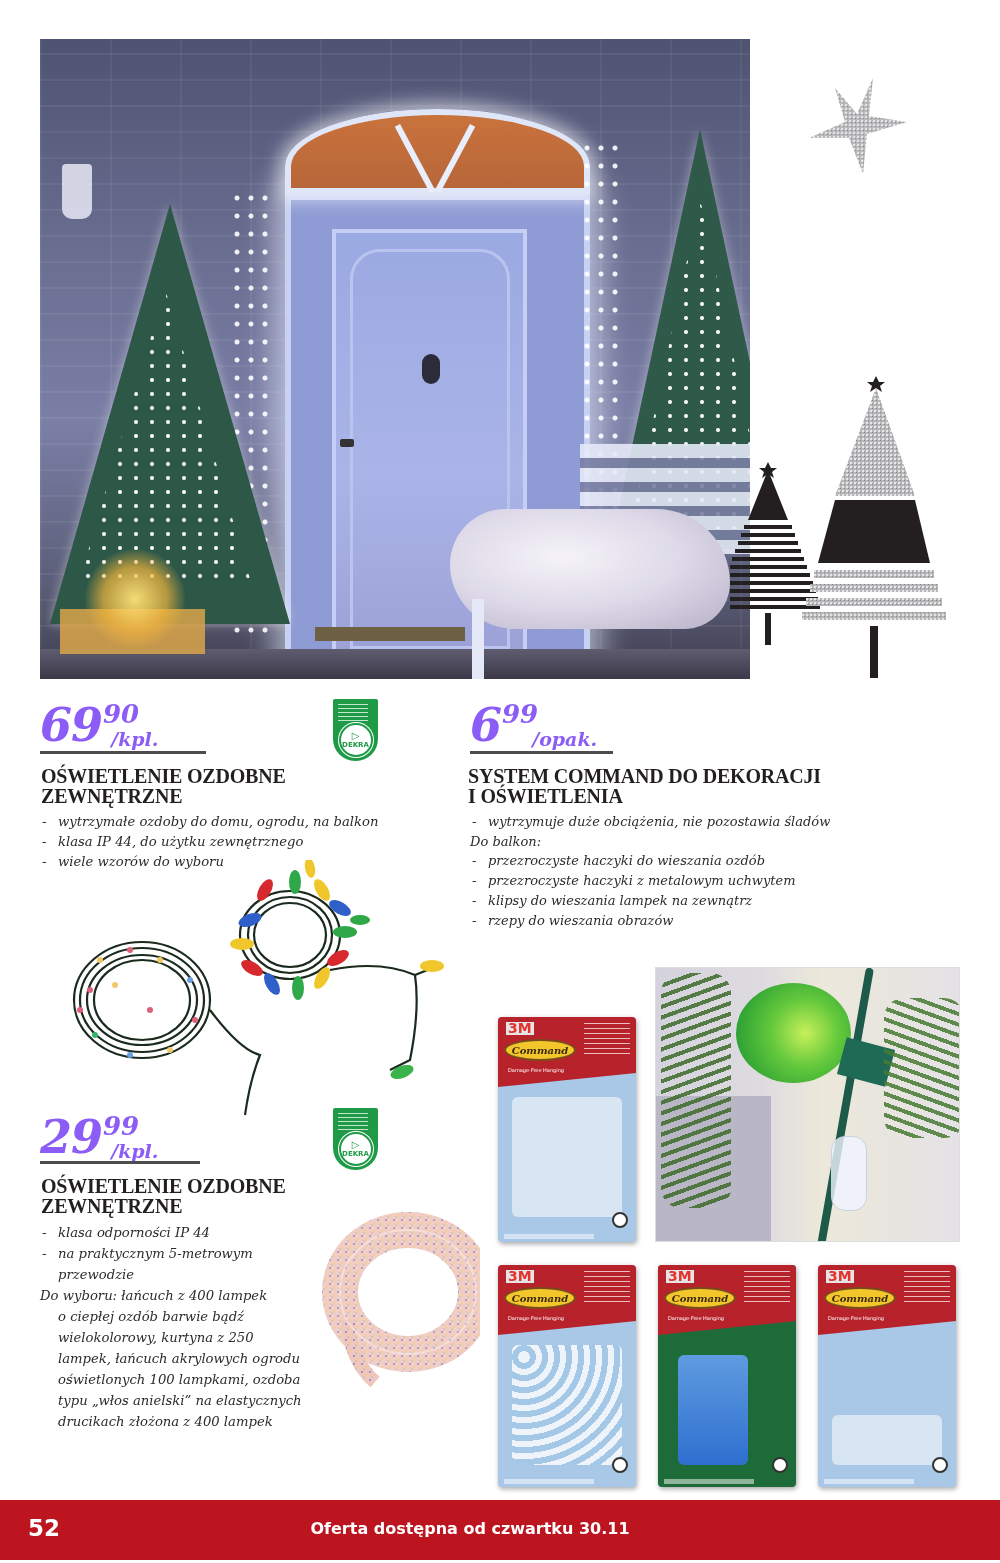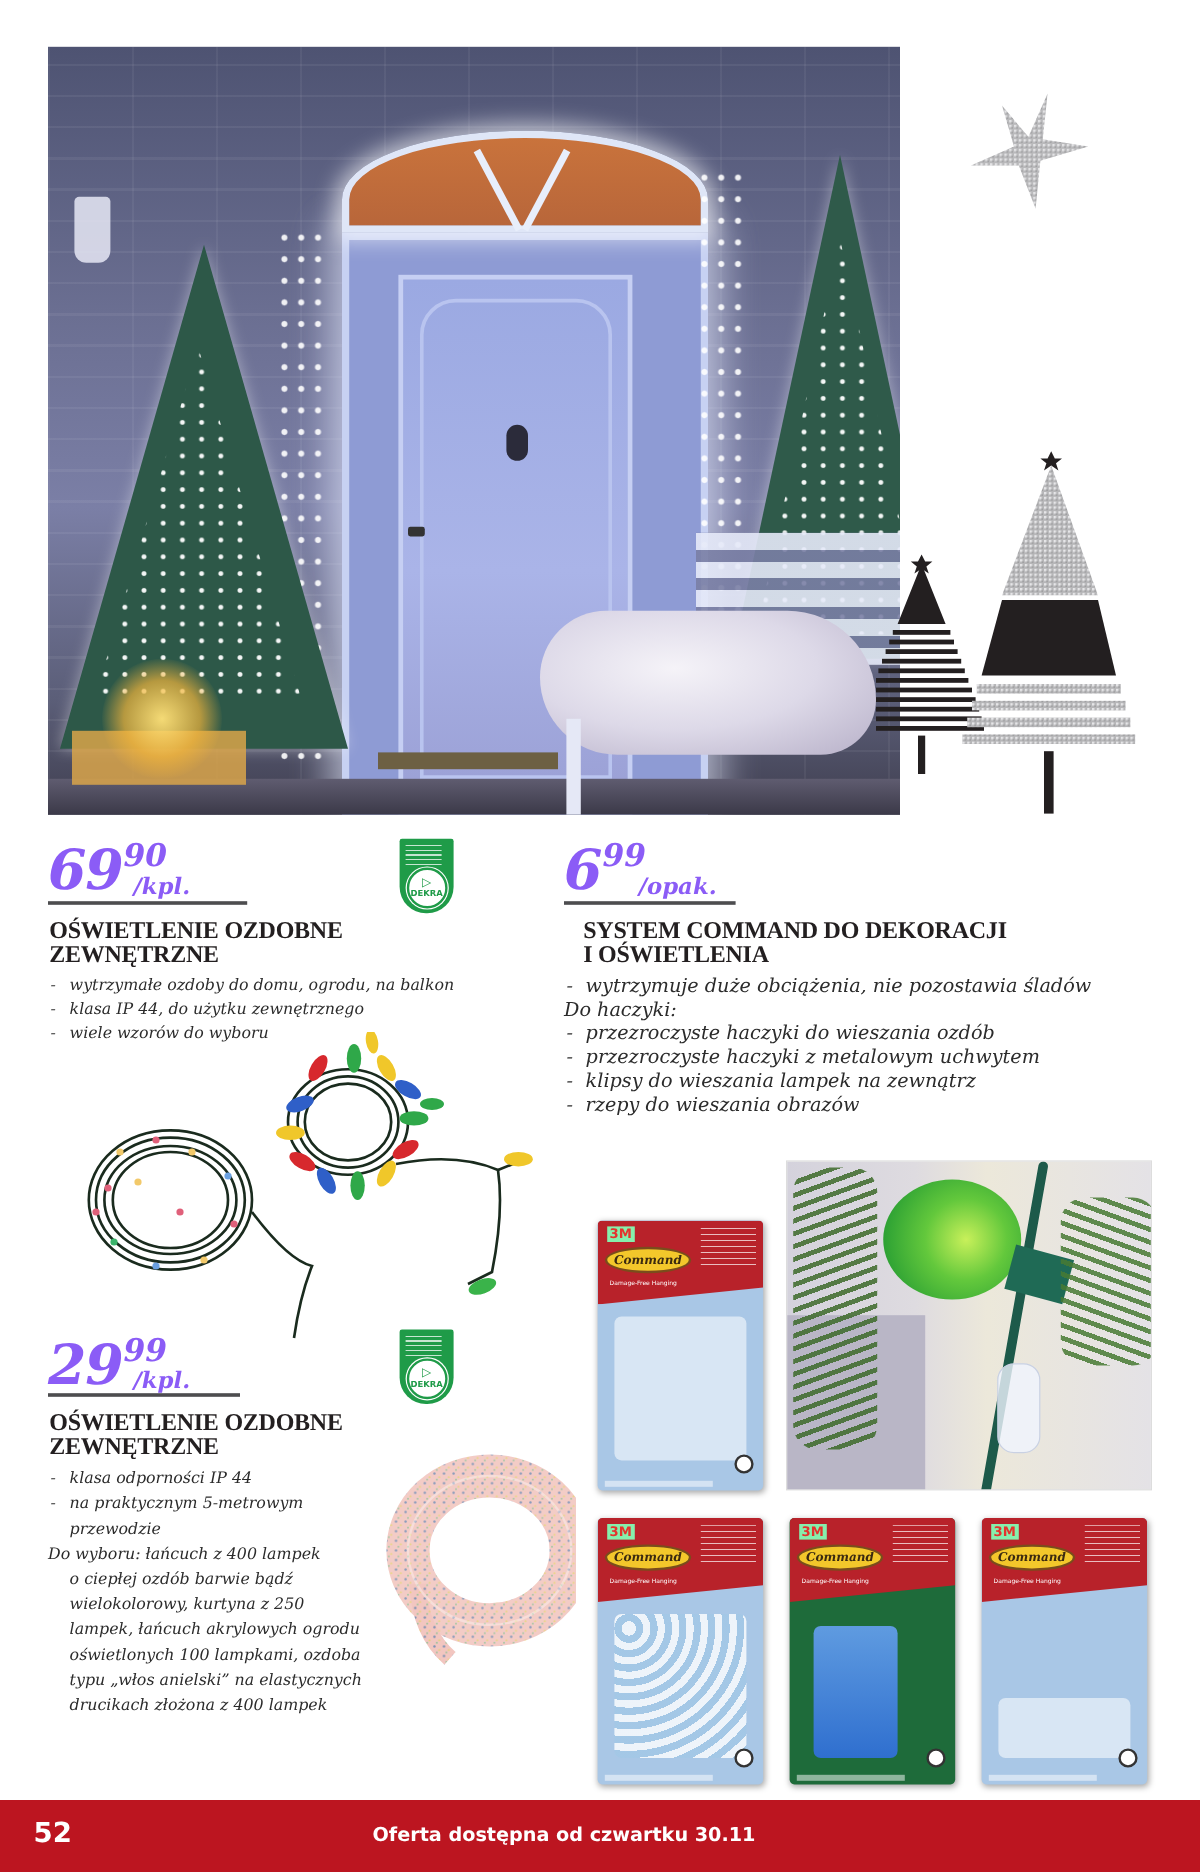--- a/index.html
+++ b/index.html
@@ -109,21 +109,21 @@
 
   
   .img-lights { position: absolute; left: 60px; top: 860px; width: 400px; height: 260px; }
   .img-rope { position: absolute; left: 320px; top: 1210px; width: 160px; height: 180px; }
 
   .pack {
     position: absolute; width: 138px; border-radius: 4px; overflow: hidden;
     box-shadow: 1px 2px 5px rgba(0,0,0,0.35); background: #a9c7e6;
   }
   .pack .top { position: absolute; left: 0; top: 0; width: 100%; height: 70px; background: #b8222a; clip-path: polygon(0 0, 100% 0, 100% 80%, 0 100%); }
-  .pack .brand-3m { position: absolute; left: 8px; top: 5px; color: #e5322d; font-family: "DejaVu Sans", sans-serif; font-weight: bold; font-size: 11px; background: #86efac; padding: 0 2px; line-height: 13px; }
+  .pack .brand-3m { position: absolute; left: 8px; top: 5px; color: #e5322d; font-family: "DejaVu Sans", sans-serif; font-weight: bold; font-size: 14px; background: #e5e5e5; padding: 0 2px; line-height: 13px; }
   .pack .logo { position: absolute; left: 6px; top: 22px; width: 72px; height: 22px; border-radius: 50%; background: #f3c72b; border: 2px solid #7a4c1c; display: flex; align-items: center; justify-content: center; }
   .pack .logo span { font-family: "DejaVu Serif", serif; font-weight: bold; font-style: italic; font-size: 10px; color: #3b2a10; }
   .pack .tag { position: absolute; left: 10px; top: 50px; font-size: 5px; color: #fff; font-family: "DejaVu Sans", sans-serif; }
   .pack .info { position: absolute; right: 6px; top: 6px; width: 46px; height: 34px; background: repeating-linear-gradient(180deg, rgba(255,255,255,0.7) 0 1px, transparent 1px 5px); }
   .pack .body { position: absolute; left: 14px; top: 80px; width: 110px; height: 120px; border-radius: 6px; background: rgba(255,255,255,0.55); }
   .pack .icon-circle { position: absolute; right: 8px; bottom: 14px; width: 16px; height: 16px; border-radius: 50%; border: 2px solid #333; background: #fff; }
   .pack .bottom-strip { position: absolute; left: 6px; bottom: 3px; width: 90px; height: 5px; background: rgba(255,255,255,0.5); }
 
   .photo-bulb {
     position: absolute; left: 655px; top: 967px; width: 305px; height: 275px; overflow: hidden;
@@ -291,27 +291,27 @@
     <ellipse cx="342" cy="212" rx="12" ry="6" fill="#3ab34a" transform="rotate(-20 342 212)"></ellipse>
   </g>
 </svg>
 
 <div class="price" style="left:470px; top:700px;">
   <span class="int">6</span>
   <span class="dec">99</span>
   <span class="unit" style="margin-left:-6px;">/opak.</span>
 </div>
 <div class="price-rule" style="left:470px; top:751px; width:143px;"></div>
-<div class="title" style="left:486px; top:766px;">
+<div class="title" style="left:468px; top:766px;">
   <div>SYSTEM COMMAND DO DEKORACJI</div>
   <div>I OŚWIETLENIA</div>
 </div>
-<ul class="desc" style="left:470px; top:812px; font-size:16px; line-height:19.7px;">
+<ul class="desc" style="left:470px; top:812px; font-size:13px; line-height:19.7px;">
   <li>wytrzymuje duże obciążenia, nie pozostawia śladów</li>
-  <li class="plain">Do haczyki:</li>
+  <li class="plain">Do balkon:</li>
   <li>przezroczyste haczyki do wieszania ozdób</li>
   <li>przezroczyste haczyki z metalowym uchwytem</li>
   <li>klipsy do wieszania lampek na zewnątrz</li>
   <li>rzepy do wieszania obrazów</li>
 </ul>
 
 <div class="pack" style="left:498px; top:1017px; height:225px;">
   <div class="top"></div>
   <div class="brand-3m">3M</div>
   <div class="logo">

